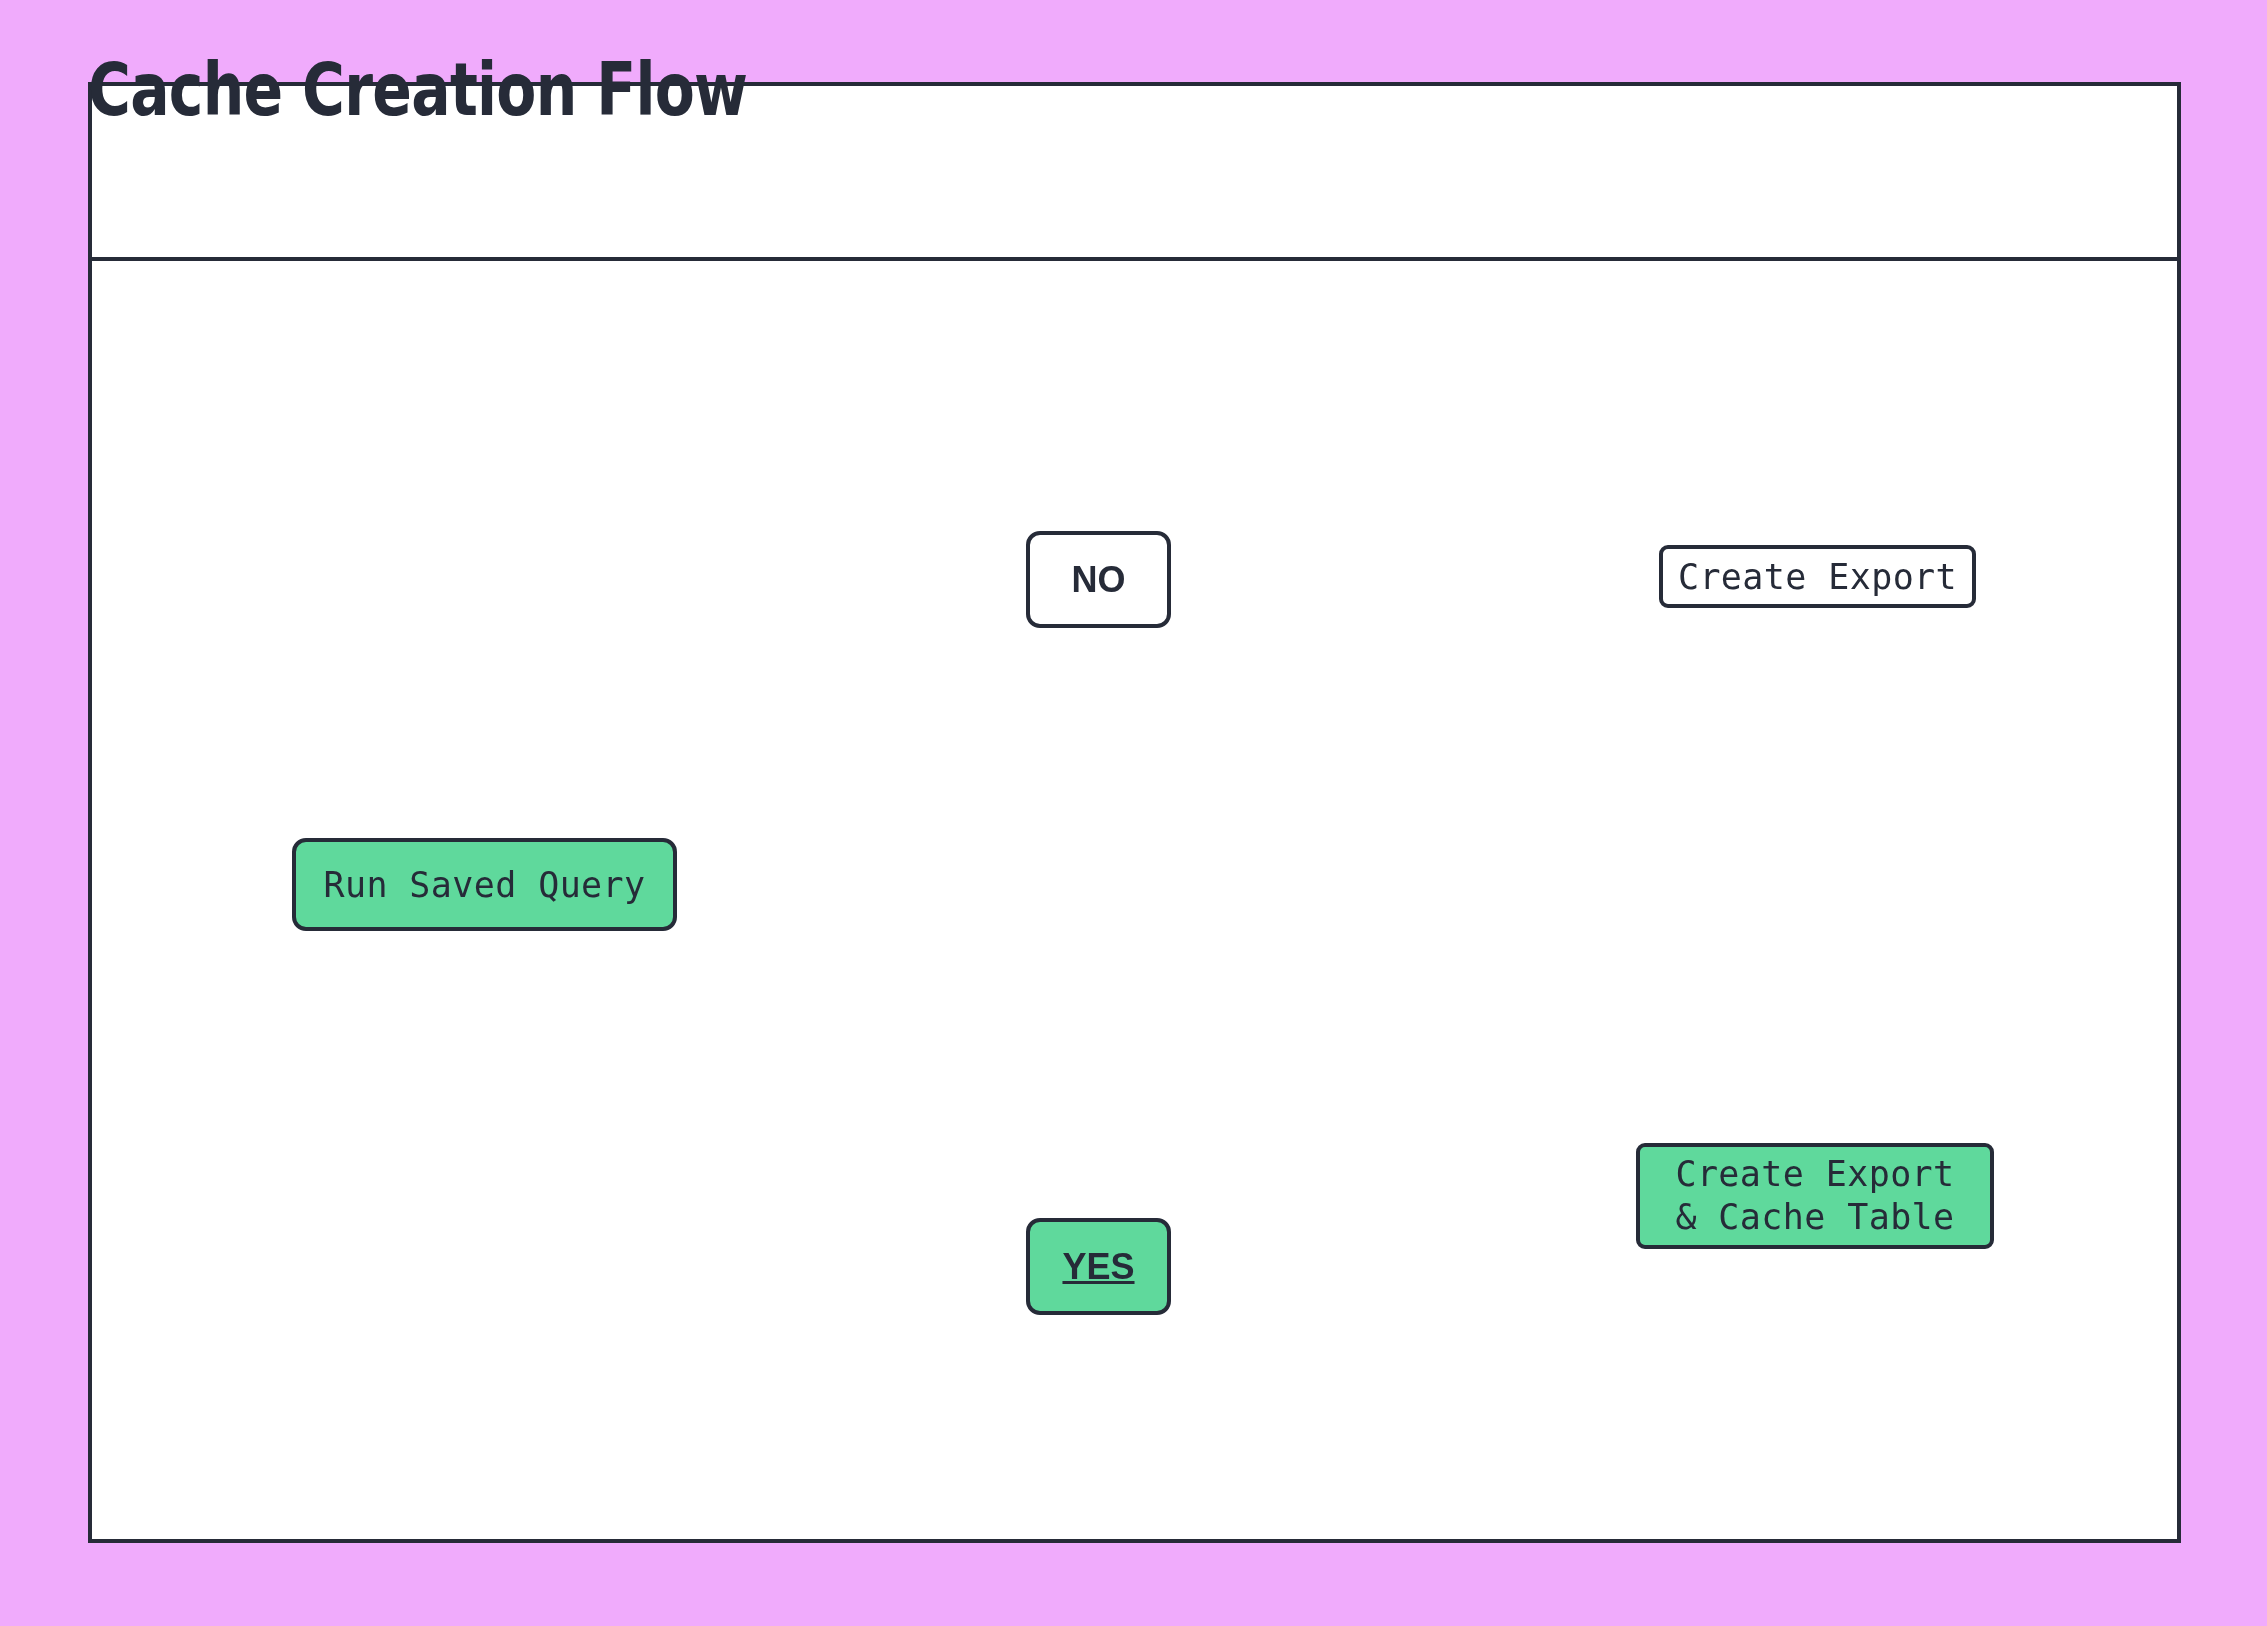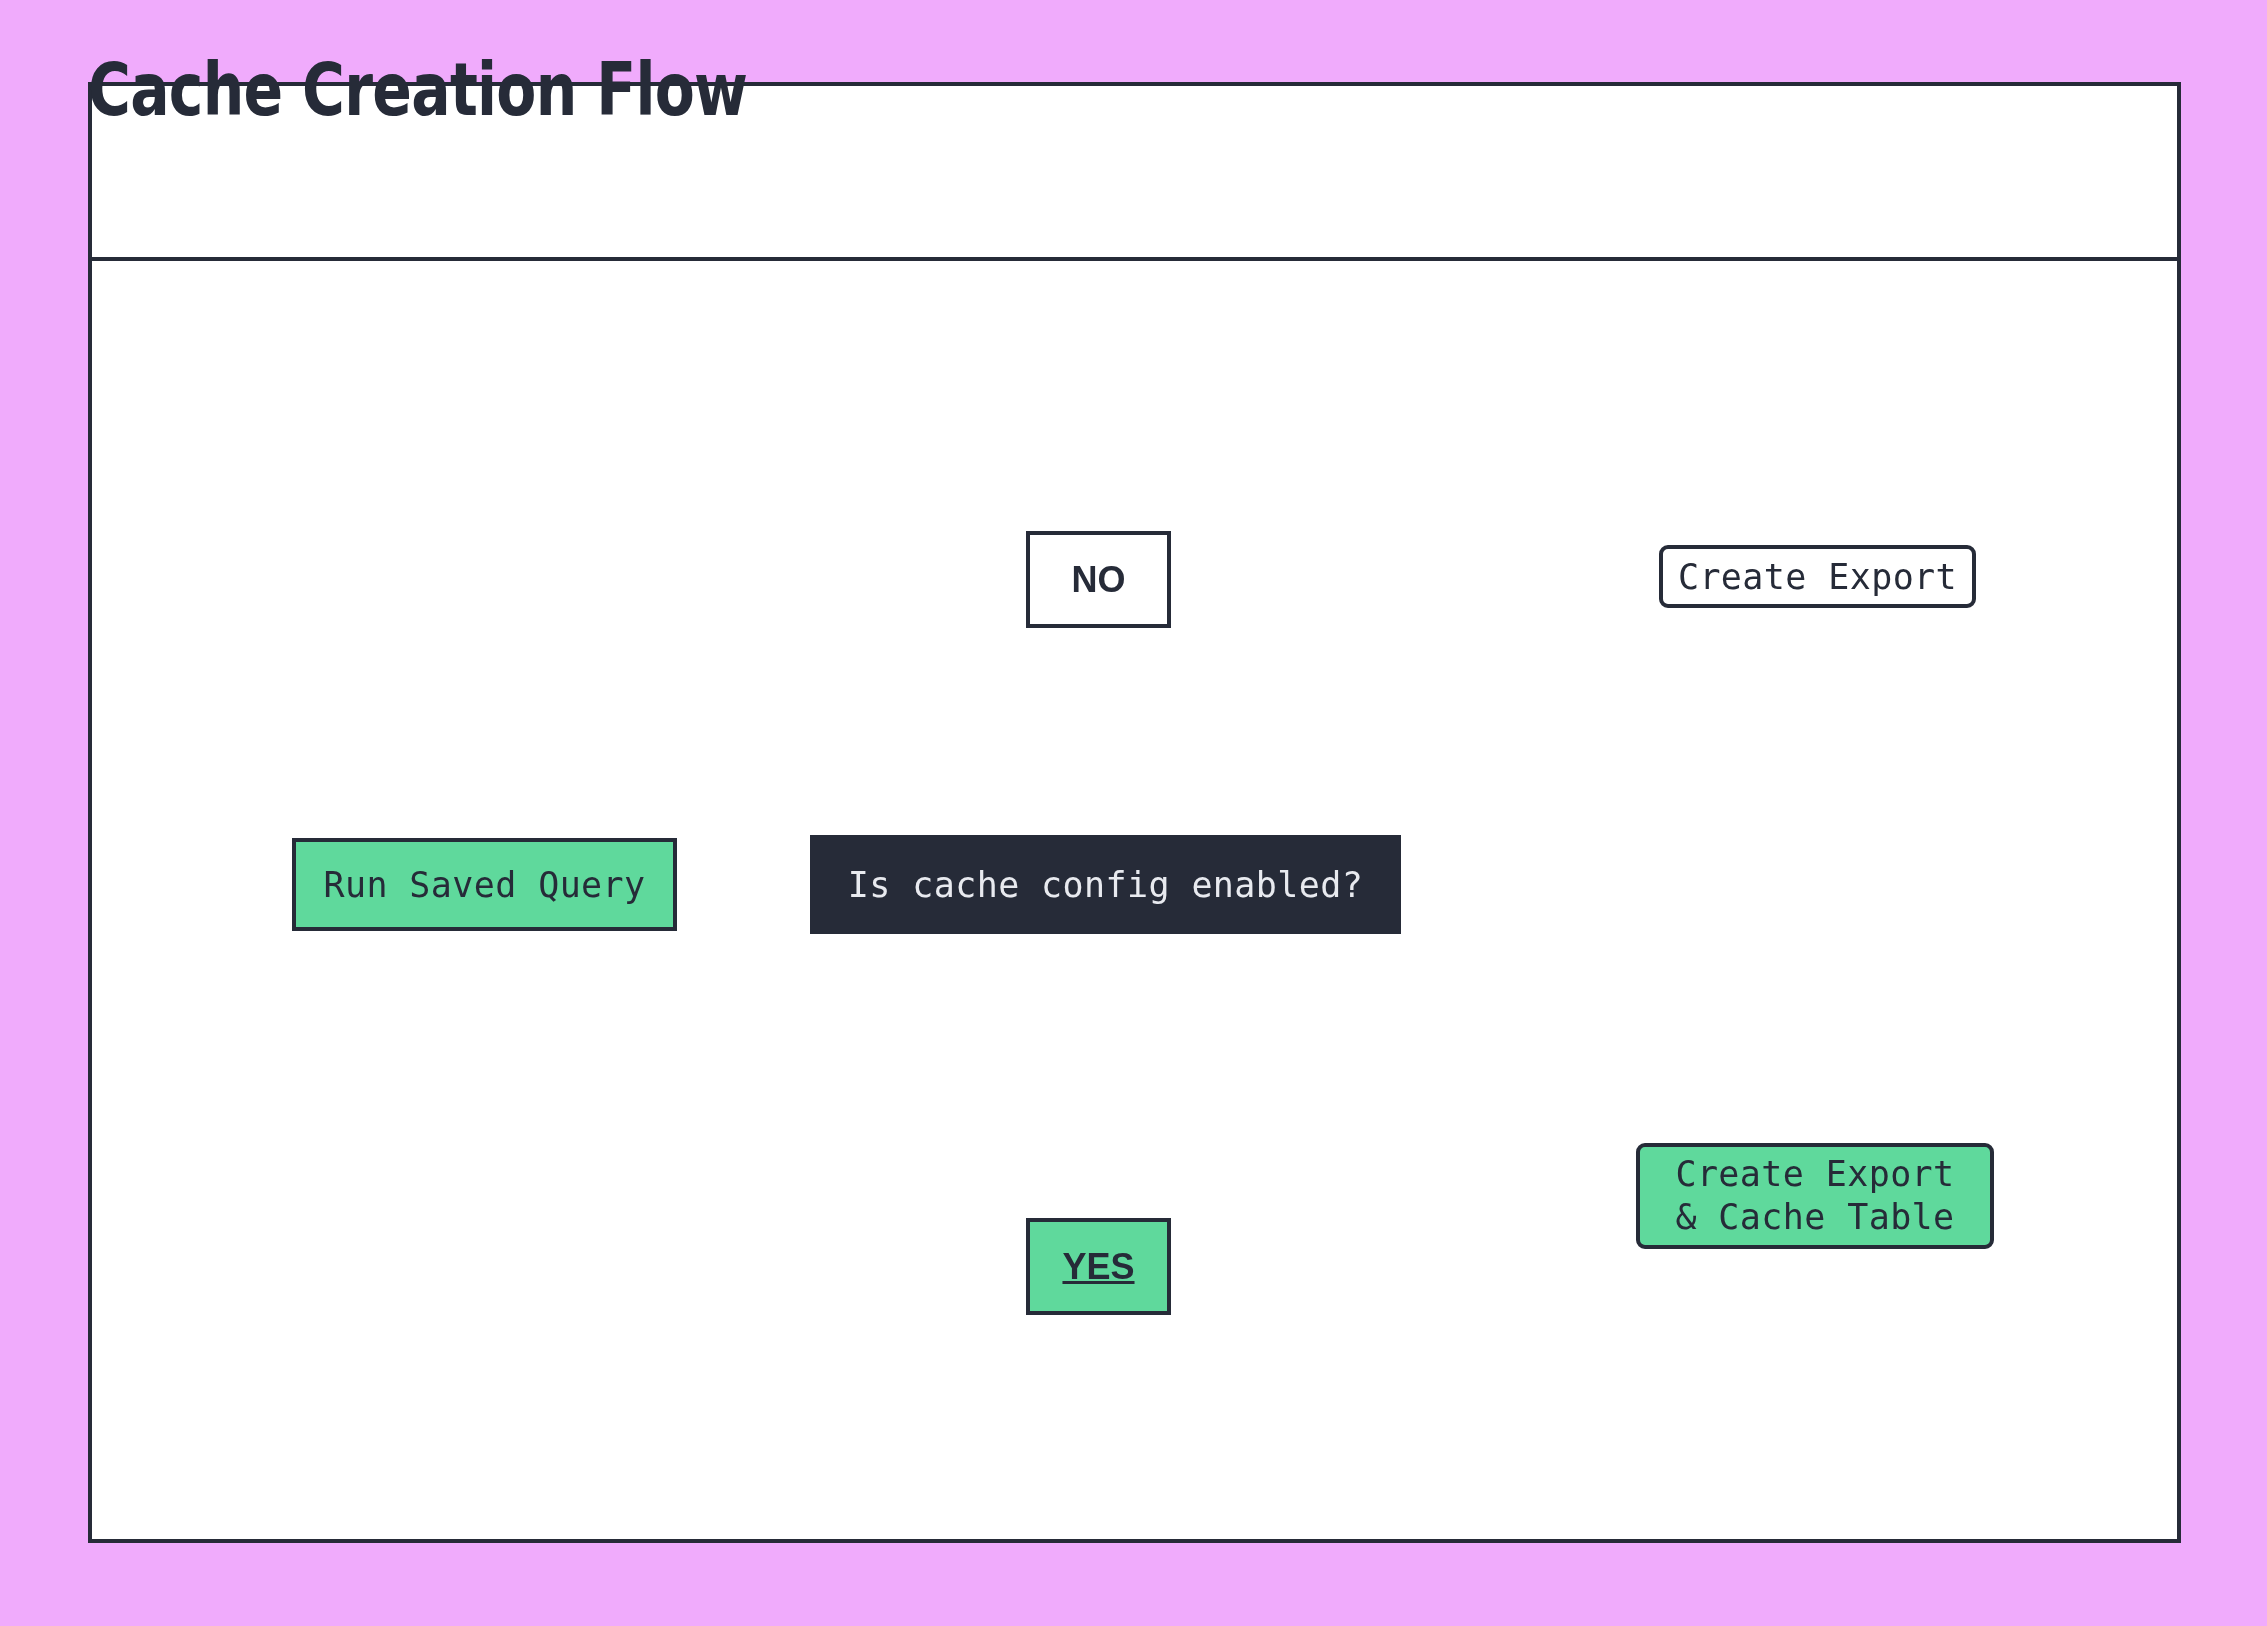--- a/index.html
+++ b/index.html
@@ -66,21 +66,21 @@
 
   
   .node {
     position: absolute;
     box-sizing: border-box;
     display: flex;
     align-items: center;
     justify-content: center;
     text-align: center;
     border: 4.5px solid #262b38;
-    border-radius: 0;
+    border-radius: 14px;
   }
   .node-mono {
     font-family: "DejaVu Sans Mono", monospace;
     font-size: 35px;
     letter-spacing: 0.4px;
     text-align: right;
   }
   .node-sans {
     font-family: "Liberation Sans", sans-serif;
     font-weight: 700;
@@ -162,23 +162,20 @@
 
   <div class="frame">
     <div class="frame-title-bar"></div>
   </div>
   <div class="frame-title">Cache Creation Flow</div>
 
   <div class="node node-mono fill-green" id="node-run-saved-query">
     <span class="node-line">Run Saved Query</span>
   </div>
 
-  <div class="node node-mono fill-dark" id="node-decision">
-    <span class="node-line">Is cache config enabled?</span>
-  </div>
 
   <div class="node node-sans fill-white" id="node-no">
     <span class="node-line">NO</span>
   </div>
 
   <div class="node node-sans fill-green" id="node-yes">
     <span class="node-line">YES</span>
   </div>
 
   <div class="node node-mono fill-white" id="node-create-export">

